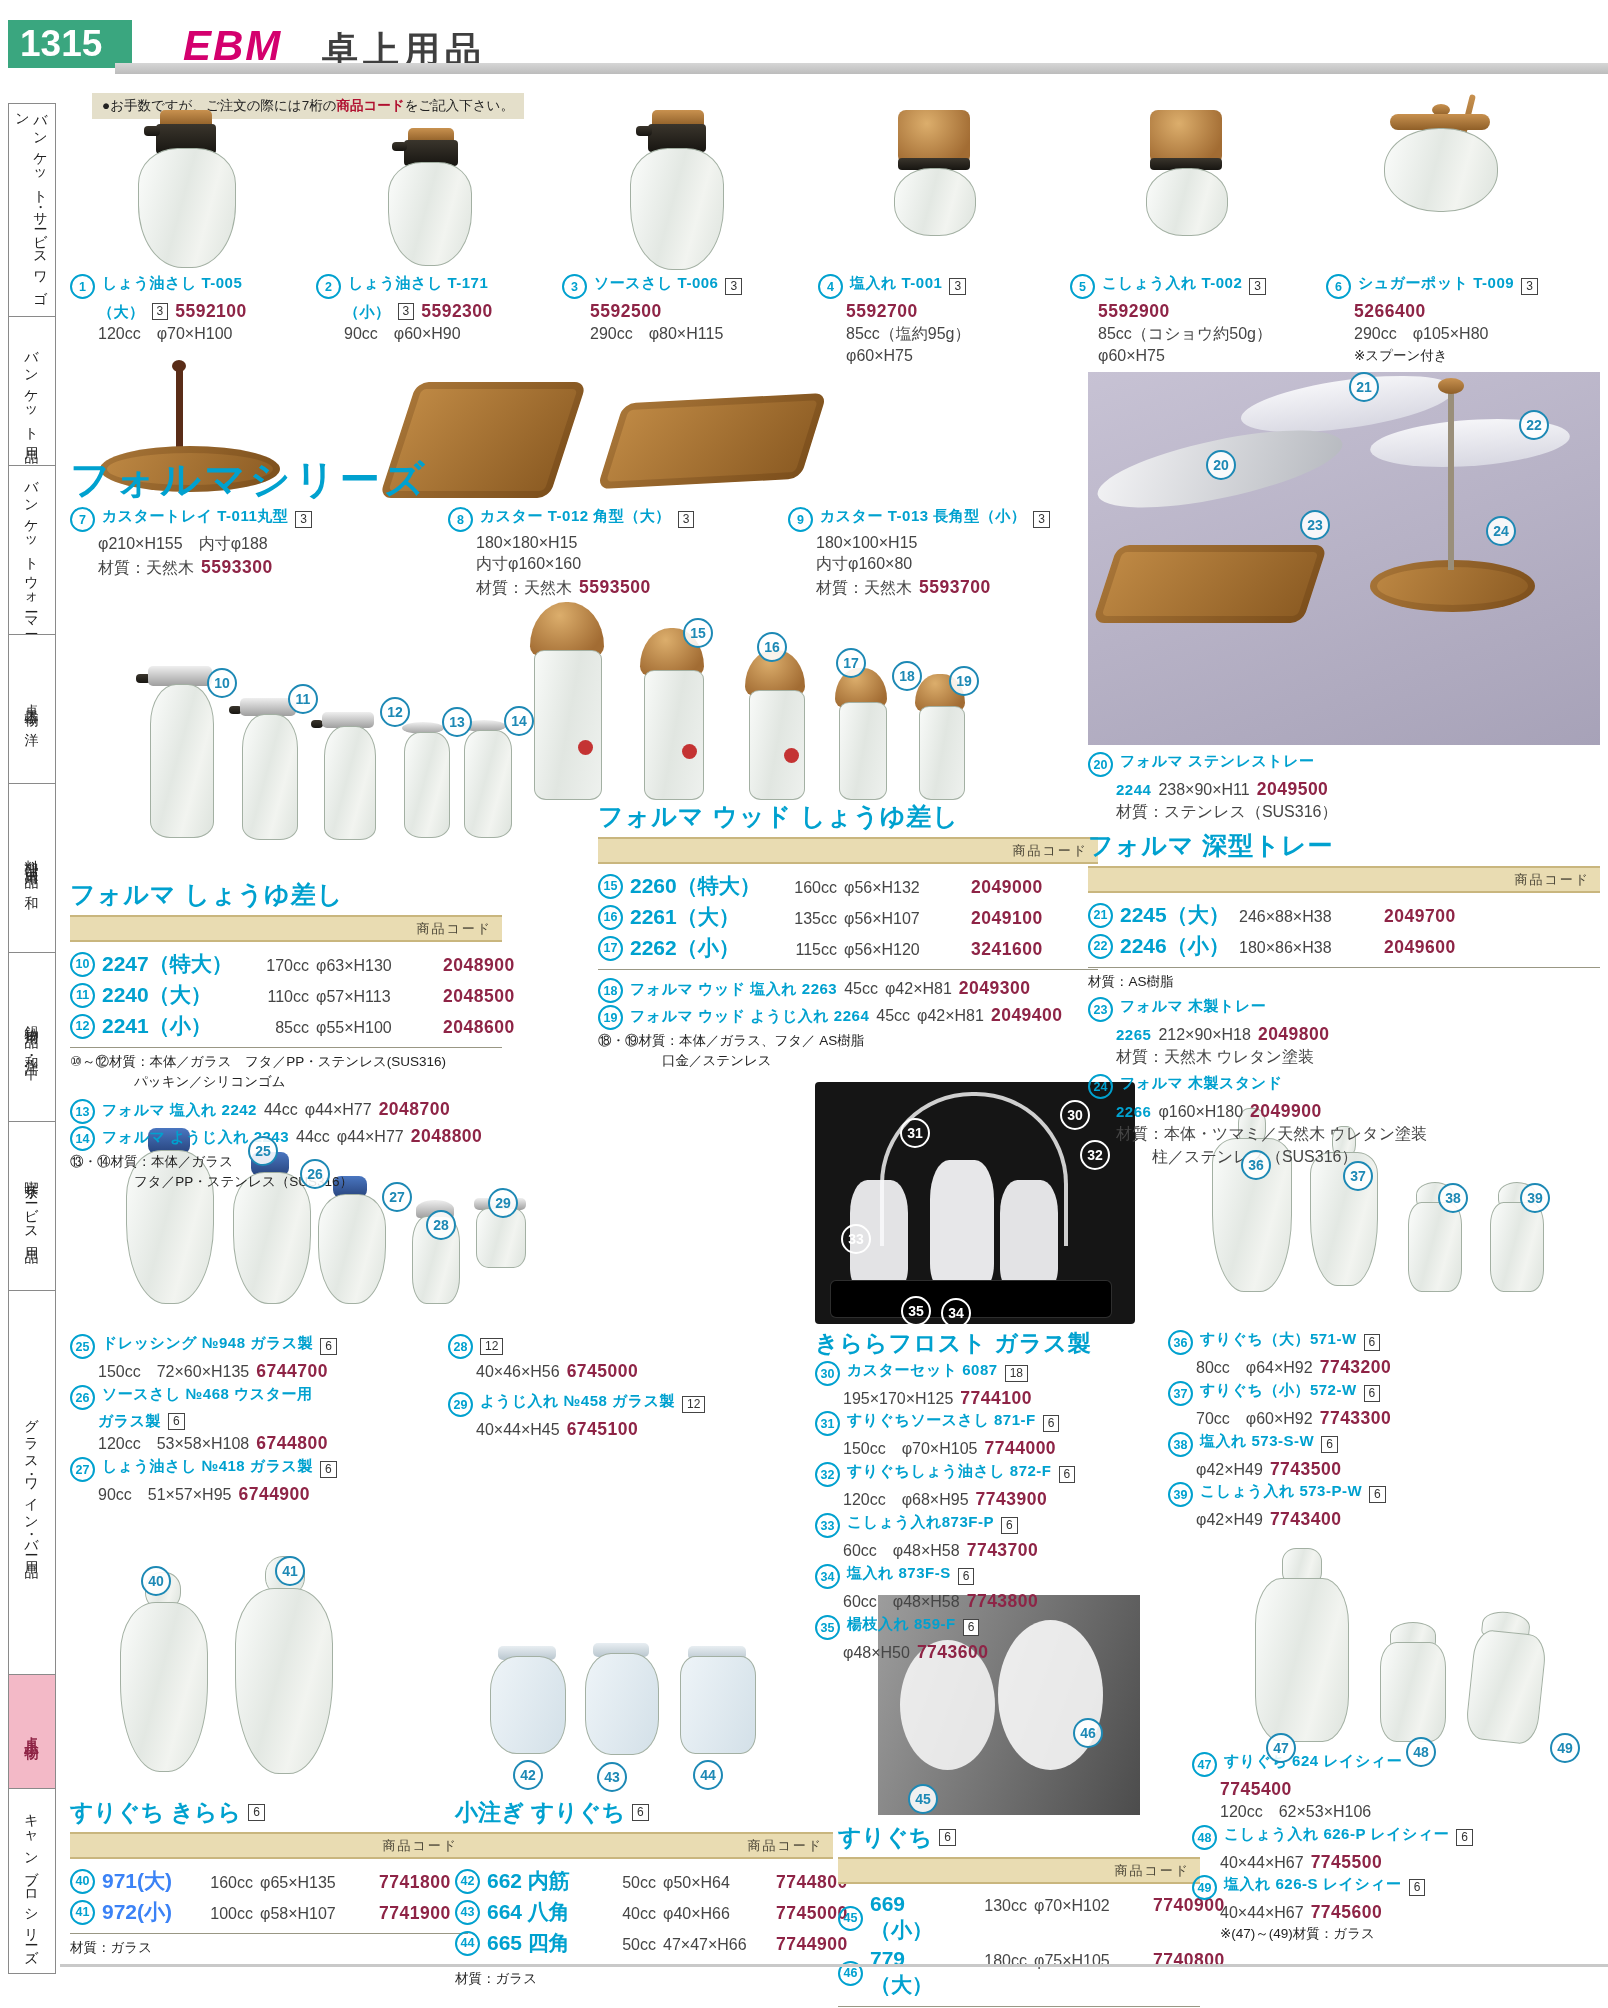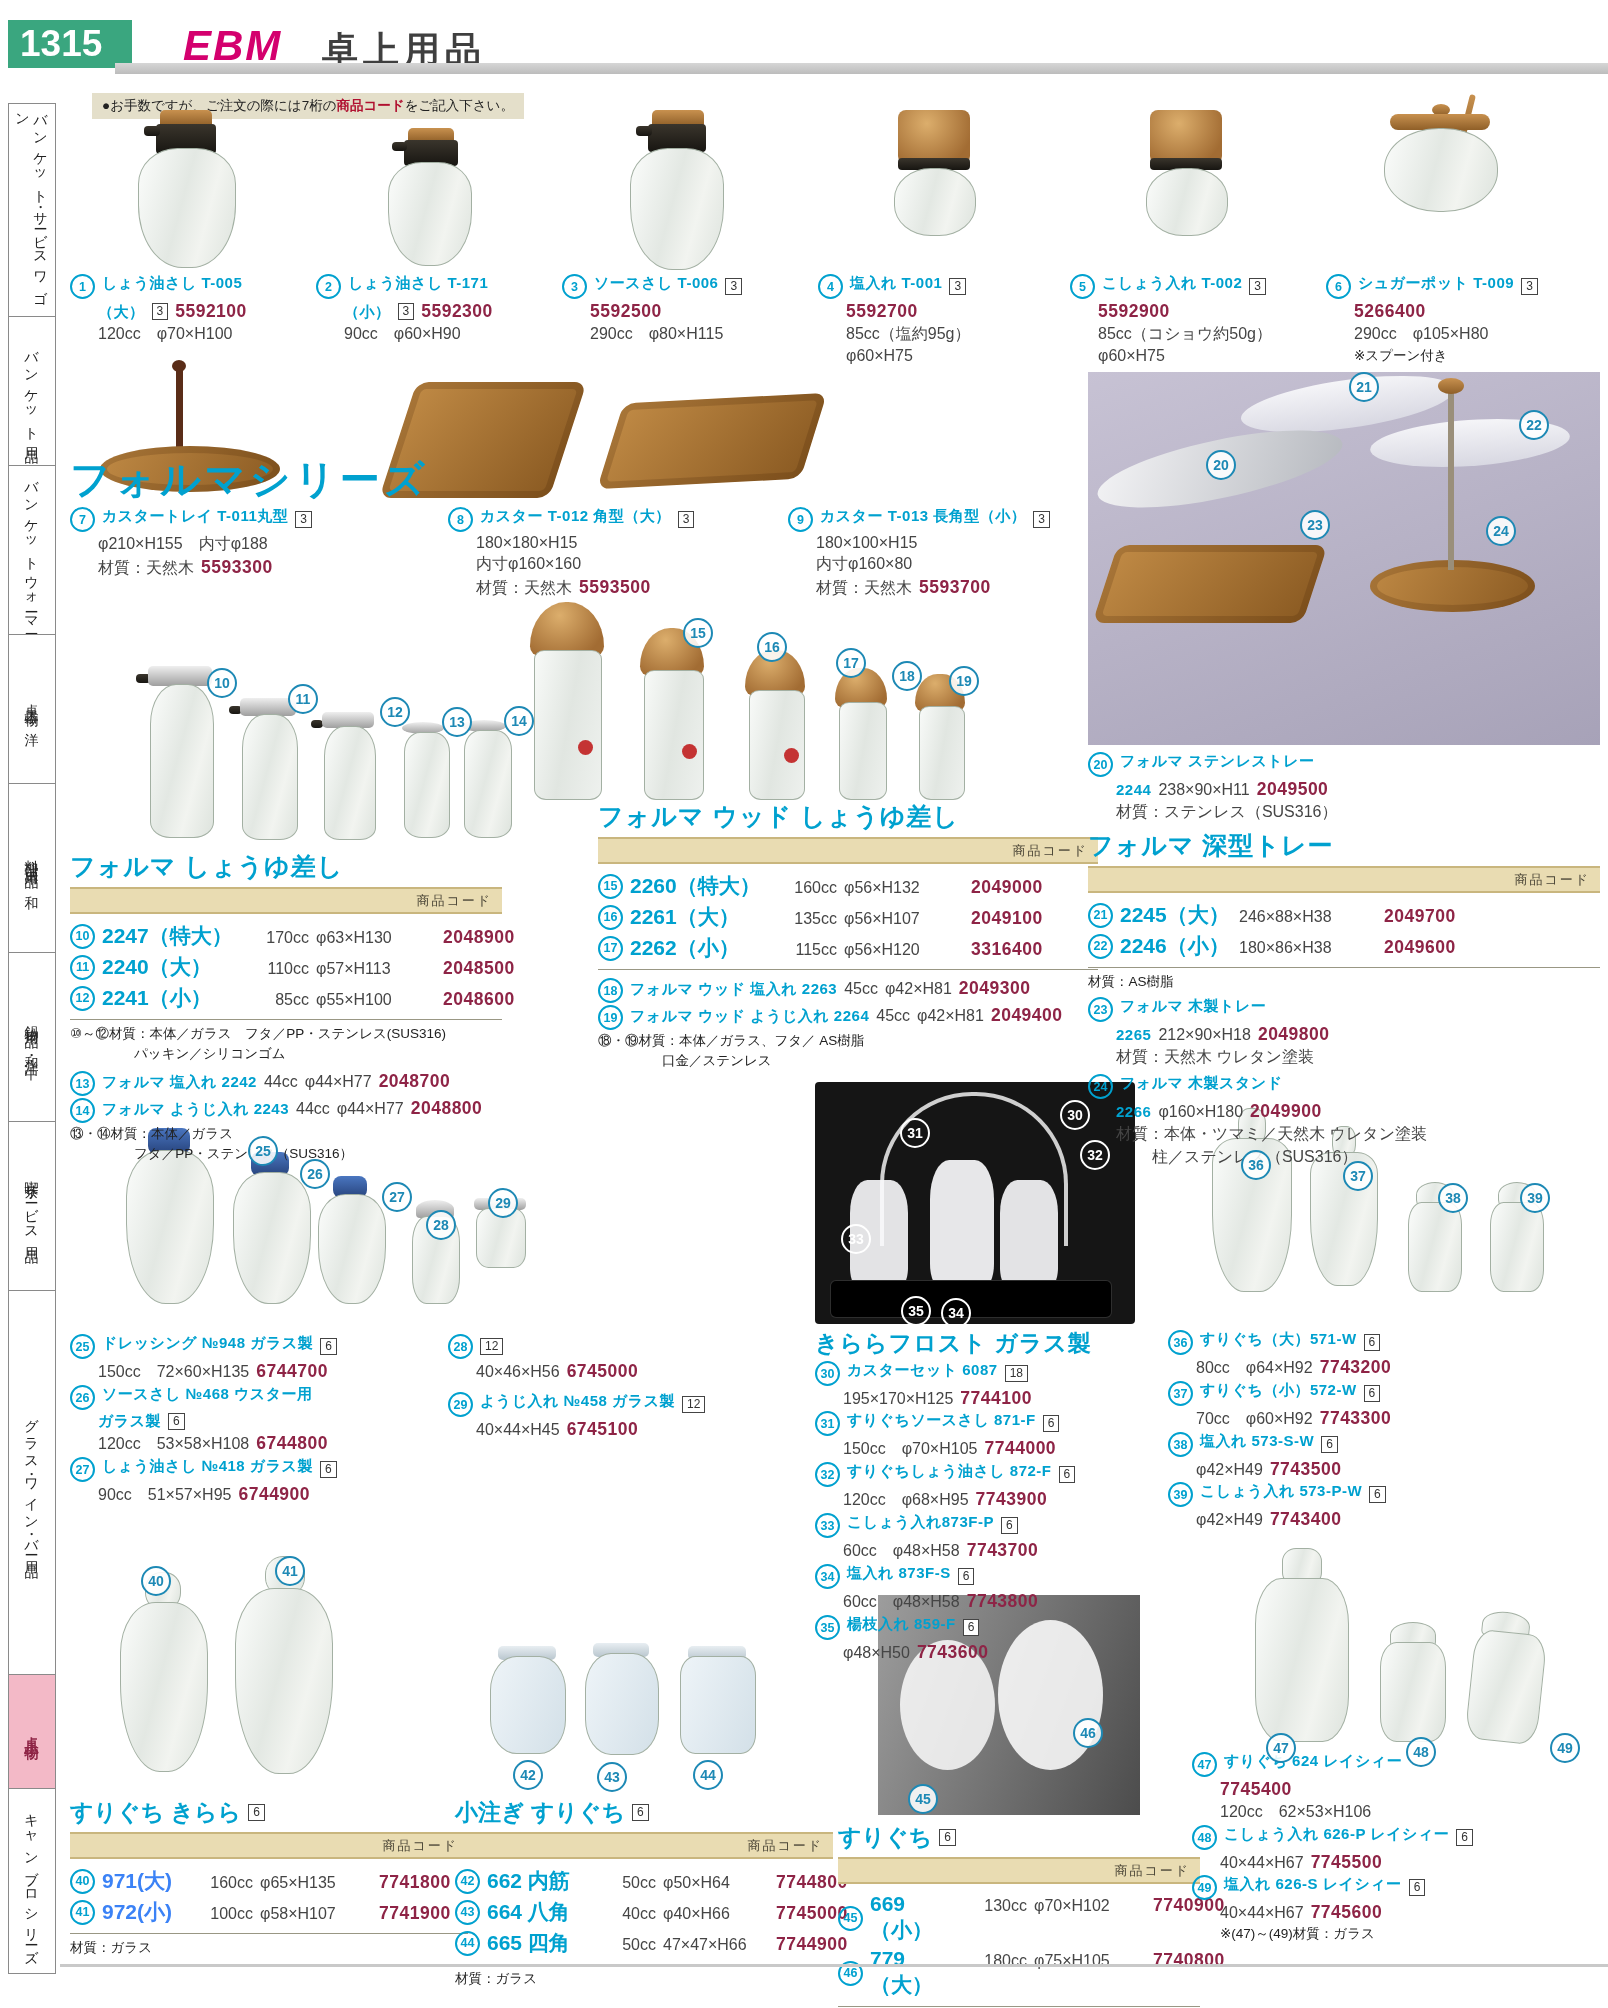--- a/index.html
+++ b/index.html
@@ -428,21 +428,21 @@
       </div>
       <div class="ln ind">
         <span class="s">内寸φ160×80</span>
       </div>
       <div class="ln ind">
         <span class="s">材質：天然木</span>
         <span class="c">5593700</span>
       </div>
     </div>
 
-  <div class="col" style="left:70px;top:850px;width:432px">
+  <div class="col" style="left:70px;top:878px;width:432px">
     <div class="h2">フォルマ しょうゆ差し</div>
     <div class="band">
         <span class="band-label">商品コード</span>
       </div>
     <div class="rows">
         <div class="ln">
           <span class="ci">10</span>
           <span class="tn">2247（特大）</span>
           <span class="tc">170cc</span>
           <span class="td">φ63×H130</span>
@@ -517,21 +517,21 @@
           <span class="tn">2261（大）</span>
           <span class="tc">135cc</span>
           <span class="td">φ56×H107</span>
           <span class="c">2049100</span>
         </div>
         <div class="ln">
           <span class="ci">17</span>
           <span class="tn">2262（小）</span>
           <span class="tc">115cc</span>
           <span class="td">φ56×H120</span>
-          <span class="c">3316400</span>
+          <span class="c">3241600</span>
         </div>
       </div>
     <div style="margin-top:8px">
         <div class="ln">
           <span class="ci">18</span>
           <span class="n">フォルマ ウッド 塩入れ 2263</span>
           <span class="s">45cc</span>
           <span class="s">φ42×H81</span>
           <span class="c">2049300</span>
         </div>

